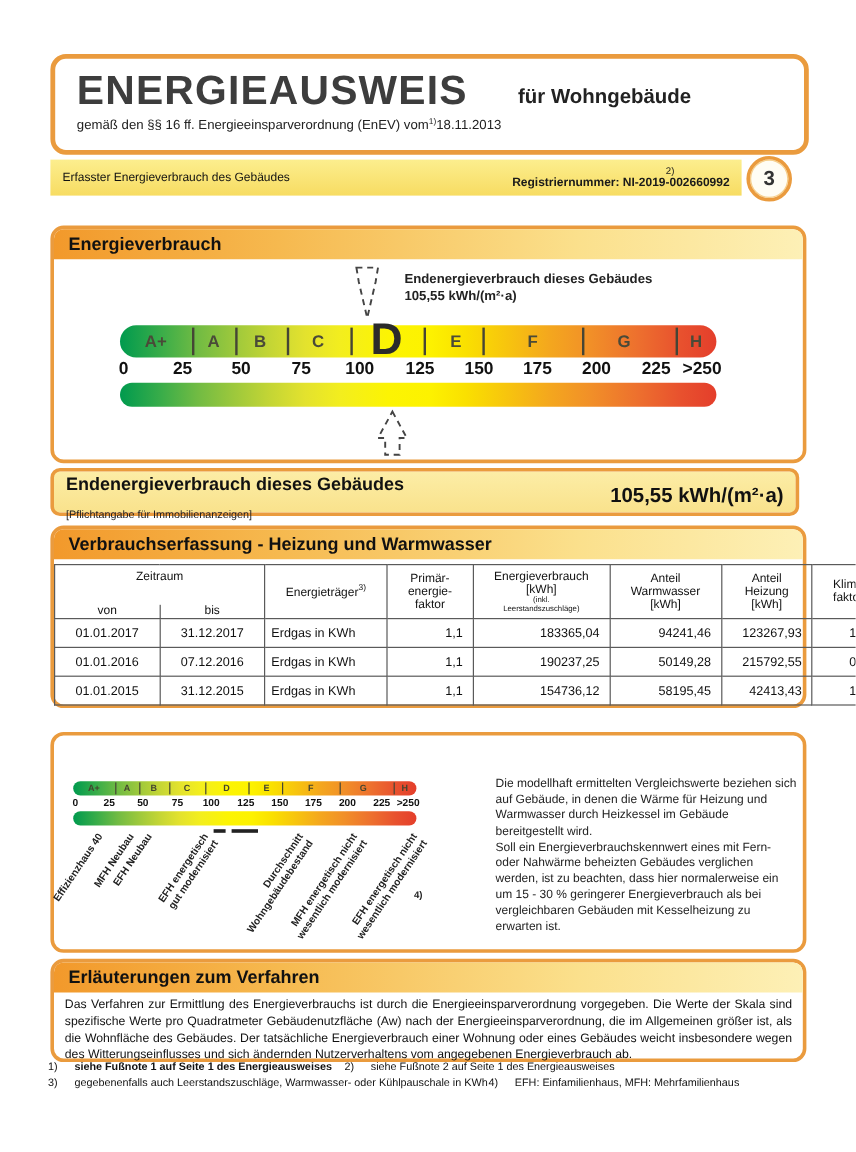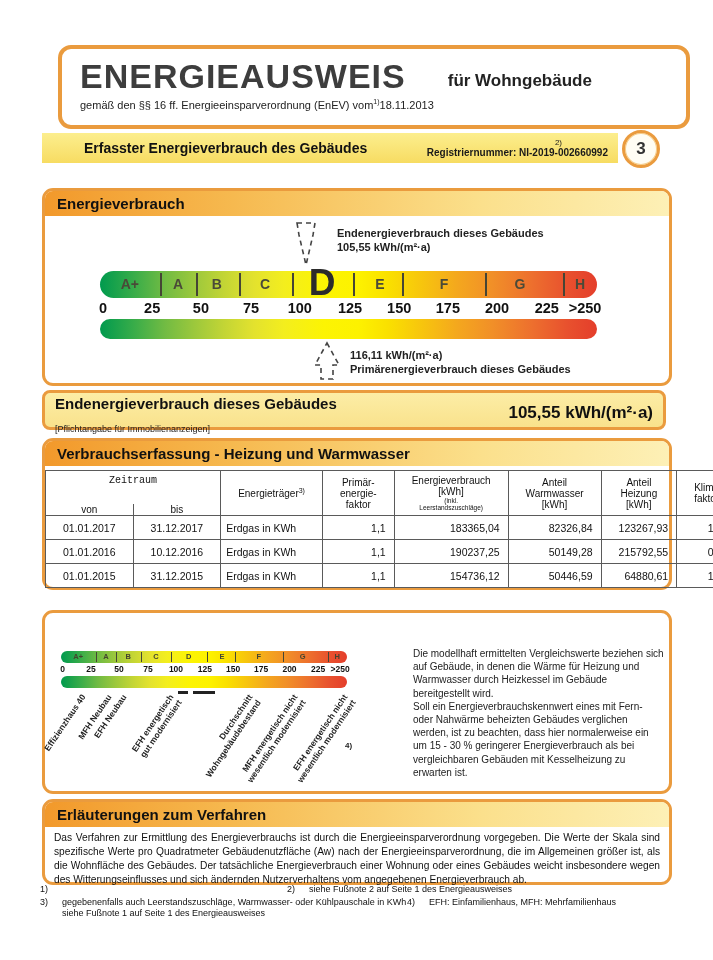--- a/index.html
+++ b/index.html
@@ -5,32 +5,32 @@
   html,body{margin:0;padding:0;background:#fff;}
   body{width:713px;height:960px;position:relative;font-family:"Liberation Sans","DejaVu Sans",sans-serif;color:#1a1a1a;overflow:hidden;}
   .prel{white-space:pre-line;}
 
   
   .obox{position:absolute;border:3px solid #ea9b3e;border-radius:11px;background:#fff;}
   .strip{background:linear-gradient(90deg,#f2992b 0%,#f6b94f 30%,#fbe08c 70%,#fdf0b6 100%);
          border-radius:8px 8px 0 0;padding:4px 12px;font-weight:bold;font-size:15px;color:#111;}
 
   
-  .hbox{left:58px;top:45px;width:624px;height:76px;border-width:4px;border-radius:13px;}
+  .hbox{left:42px;top:45px;width:624px;height:76px;border-width:4px;border-radius:13px;}
   .hrow{display:flex;align-items:center;padding:8px 18px 0 18px;}
   .htitle{font-size:34px;font-weight:bold;color:#3d3d3d;letter-spacing:1px;}
   .hfor{font-size:17px;font-weight:bold;color:#222;margin-left:42px;margin-top:8px;}
   .hlaw{font-size:11px;color:#222;padding:2px 18px 0 18px;}
   sup{font-size:7px;}
 
   
   .cbar{position:absolute;left:42px;top:133px;width:576px;height:30px;
         background:linear-gradient(180deg,#fcee8e,#f7dc62);
         display:flex;justify-content:space-between;align-items:center;padding:0 10px;box-sizing:border-box;}
-  .cbar-title{font-weight:bold;font-size:14px;color:#111;margin-left:32px;}
+  .cbar-title{font-weight:normal;font-size:10px;color:#111;}
   .reg{text-align:right;line-height:1;}
   .regsup{font-size:8px;padding-right:46px;margin-bottom:1px;}
   .regmain{font-size:10px;font-weight:bold;}
   .pgcircle{position:absolute;left:622px;top:130px;width:32px;height:32px;border:3px solid #ea9b3e;
             border-radius:50%;background:#fffdf4;display:flex;align-items:center;justify-content:center;
             font-size:17px;font-weight:bold;color:#333;box-shadow:inset 0 0 0 1px #f6cf8b;}
 
   
   .ebox{left:42px;top:188px;width:624px;height:192px;}
   .scale-grad{background:linear-gradient(90deg,#009a4e 0%,#3aad49 7%,#71bb43 13%,#9cc83c 19%,#c3d535 25%,
@@ -58,21 +58,21 @@
   
   .tbox{left:42px;top:438px;width:624px;height:146px;}
   table.ct{border-collapse:collapse;margin:4px auto 0 auto;table-layout:fixed;}
   .ct th,.ct td{border:1px solid #5a5a5a;padding:1px 17px;}
   .ct th{font-size:10px;font-weight:normal;text-align:center;vertical-align:middle;color:#111;}
   .ct td{font-size:10.5px;height:21px;color:#111;}
   .ct .num{text-align:right;padding-right:8px;}
   .ct .ctr{text-align:right;}
   .ct .lft{text-align:left;padding-left:5px;}
   .zcell{display:flex;flex-direction:column;justify-content:space-between;height:44px;}
-  .zcell .zt{padding-top:4px;font-family:Liberation Mono, monospace;}
+  .zcell .zt{padding-top:4px;}
   .vb{display:flex;}
   .vb span{flex:1;}
   .vnote{display:block;font-size:6.5px;}
 
   
   .vbox{left:42px;top:610px;width:624px;height:178px;}
   .mband{position:absolute;left:16px;top:38px;width:286px;height:12px;border-radius:6px;}
   .mletter{position:absolute;top:0;height:12px;line-height:12px;transform:translateX(-50%);
            font-weight:bold;font-size:7.5px;color:#44442f;}
   .mdiv{position:absolute;top:1px;bottom:1px;width:1px;background:#454535;}
@@ -158,24 +158,20 @@
     <span class="btick" style="left:79.9%">200</span>
     <span class="btick" style="left:89.9%">225</span>
     <span class="btick" style="left:97.6%">&gt;250</span>
   </div>
 
   <div class="bbar scale-grad"></div>
 
   <svg class="arrow" style="left:267px;top:150px;" width="30" height="40" viewBox="0 0 30 40">
     <path d="M15 2 L27 24 L21 24 L21 38 L9 38 L9 24 L3 24 Z" fill="none" stroke="#444" stroke-width="1.6" stroke-dasharray="5 4"></path>
   </svg>
-  <div class="atext" style="left:305px;top:157px;">
-    <div>116,11 kWh/(m²·a)</div>
-    <div>Primärenergieverbrauch dieses Gebäudes</div>
-  </div>
 </div>
 
 <div class="endband">
   <span>
     <span class="endband-title" style="display:block">Endenergieverbrauch dieses Gebäudes</span>
     <span class="endband-sub" style="display:block">[Pflichtangabe für Immobilienanzeigen]</span>
   </span>
   <span class="endband-value">105,55 kWh/(m²·a)</span>
 </div>
 
@@ -222,42 +218,42 @@
 [kWh]</th>
       <th class="prel">Klima
 faktor</th>
     </tr>
     <tr>
       <td class="ctr">01.01.2017</td>
       <td class="ctr">31.12.2017</td>
       <td class="lft">Erdgas in KWh</td>
       <td class="num">1,1</td>
       <td class="num">183365,04</td>
-      <td class="num">82326,84</td>
+      <td class="num">94241,46</td>
       <td class="num">123267,93</td>
       <td class="num">1,09</td>
     </tr>
     <tr>
       <td class="ctr">01.01.2016</td>
-      <td class="ctr">10.12.2016</td>
+      <td class="ctr">07.12.2016</td>
       <td class="lft">Erdgas in KWh</td>
       <td class="num">1,1</td>
       <td class="num">190237,25</td>
       <td class="num">50149,28</td>
       <td class="num">215792,55</td>
       <td class="num">0,84</td>
     </tr>
     <tr>
       <td class="ctr">01.01.2015</td>
       <td class="ctr">31.12.2015</td>
       <td class="lft">Erdgas in KWh</td>
       <td class="num">1,1</td>
       <td class="num">154736,12</td>
-      <td class="num">50446,59</td>
-      <td class="num">64880,61</td>
+      <td class="num">58195,45</td>
+      <td class="num">42413,43</td>
       <td class="num">1,08</td>
     </tr>
   </tbody>
     </table>
 </div>
 
 <div class="obox vbox">
 
   <div class="mband scale-grad">
     <i class="mdiv" style="left:12.1%"></i>
@@ -315,19 +311,19 @@
     <div>Soll ein Energieverbrauchskennwert eines mit Fern- oder Nahwärme beheizten Gebäudes verglichen werden, ist zu beachten, dass hier normalerweise ein um 15 - 30 % geringerer Energieverbrauch als bei vergleichbaren Gebäuden mit Kesselheizung zu erwarten ist.</div>
   </div>
 </div>
 
 <div class="obox xbox">
   <div class="strip">Erläuterungen zum Verfahren</div>
   <div class="xbody">Das Verfahren zur Ermittlung des Energieverbrauchs ist durch die Energieeinsparverordnung vorgegeben. Die Werte der Skala sind spezifische Werte pro Quadratmeter Gebäudenutzfläche (Aw) nach der Energieeinsparverordnung, die im Allgemeinen größer ist, als die Wohnfläche des Gebäudes. Der tatsächliche Energieverbrauch einer Wohnung oder eines Gebäudes weicht insbesondere wegen des Witterungseinflusses und sich ändernden Nutzerverhaltens vom angegebenen Energieverbrauch ab.</div>
 </div>
 
 <span class="fn" style="left:40px;top:884px;">1)</span>
-<span class="fn" style="left:62px;top:908px;">siehe Fußnote 1 auf Seite 1 des Energieausweises</span>
+<span class="fn" style="left:62px;top:884px;font-weight:bold;">siehe Fußnote 1 auf Seite 1 des Energieausweises</span>
 <span class="fn" style="left:287px;top:884px;">2)</span>
 <span class="fn" style="left:309px;top:884px;">siehe Fußnote 2 auf Seite 1 des Energieausweises</span>
 <span class="fn" style="left:40px;top:897px;">3)</span>
 <span class="fn" style="left:62px;top:897px;">gegebenenfalls auch Leerstandszuschläge, Warmwasser- oder Kühlpauschale in KWh</span>
 <span class="fn" style="left:407px;top:897px;">4)</span>
 <span class="fn" style="left:429px;top:897px;">EFH: Einfamilienhaus, MFH: Mehrfamilienhaus</span>
 
 </body></html>

